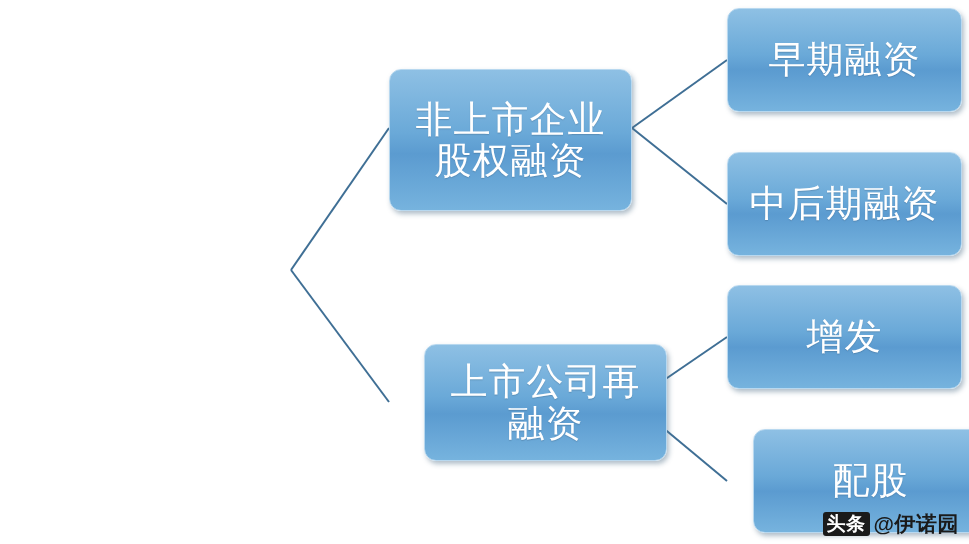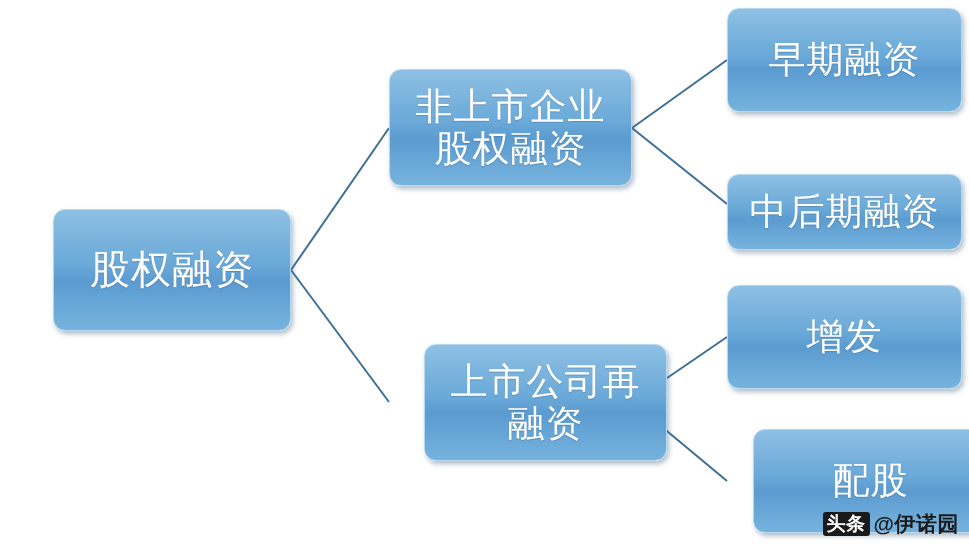--- a/index.html
+++ b/index.html
@@ -51,21 +51,21 @@
     left: 53px;
     top: 209px;
     width: 238px;
     height: 122px;
     font-size: 40px;
   }
   #node-unlisted {
     left: 389px;
     top: 69px;
     width: 243px;
-    height: 117px;
+    height: 142px;
     font-size: 37px;
   }
   #node-listed {
     left: 389px;
     top: 344px;
     width: 243px;
     height: 117px;
     font-size: 37px;
     margin-left: 35px;
   }
@@ -73,23 +73,22 @@
     left: 727px;
     top: 8px;
     width: 235px;
     height: 104px;
     font-size: 37px;
   }
   #node-midlate {
     left: 727px;
     top: 152px;
     width: 235px;
-    height: 76px;
+    height: 104px;
     font-size: 37px;
-    margin-top: 22px;
   }
   #node-issue {
     left: 727px;
     top: 285px;
     width: 235px;
     height: 104px;
     font-size: 37px;
   }
   #node-rights {
     left: 727px;
@@ -135,23 +134,20 @@
 
     <path d="M632 128 L727 60" stroke="#3f6f95" stroke-width="2" fill="none"></path>
 
     <path d="M632 128 L727 204" stroke="#3f6f95" stroke-width="2" fill="none"></path>
 
     <path d="M632 402 L727 337" stroke="#3f6f95" stroke-width="2" fill="none"></path>
 
     <path d="M632 402 L727 481" stroke="#3f6f95" stroke-width="2" fill="none"></path>
   </svg>
 
-  <div class="node" id="node-root">
-    <span class="label">股权融资</span>
-  </div>
 
   <div class="node" id="node-unlisted">
     <span class="label">非上市企业股权融资</span>
   </div>
 
   <div class="node" id="node-listed">
     <span class="label">上市公司再融资</span>
   </div>
 
   <div class="node" id="node-early">

